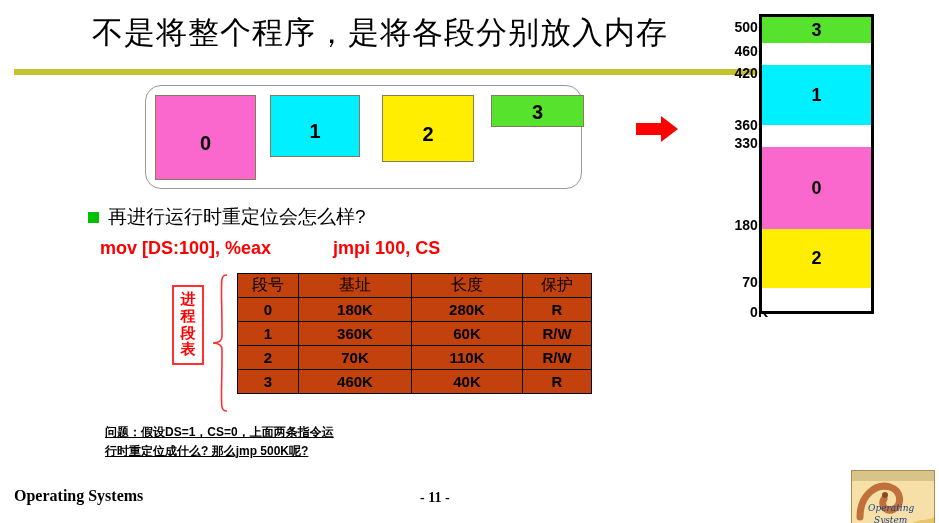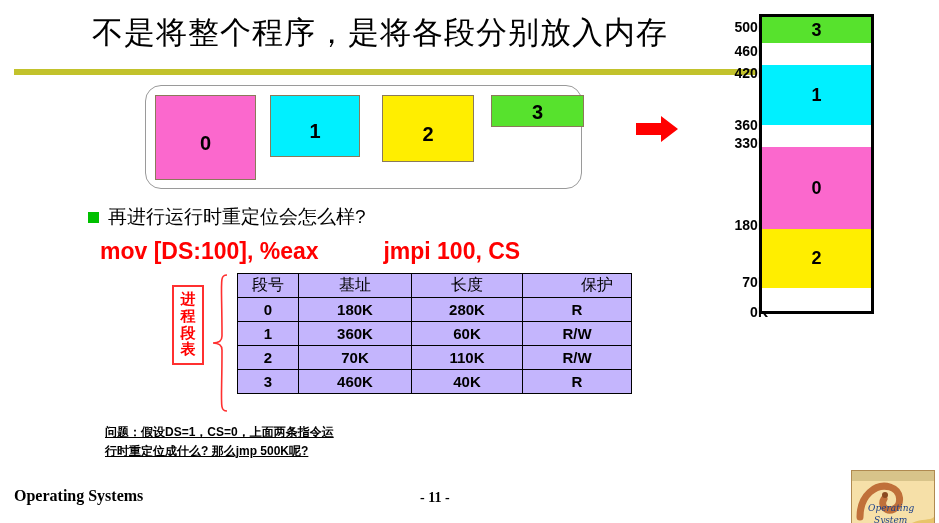--- a/index.html
+++ b/index.html
@@ -140,21 +140,21 @@
     white-space: nowrap;
   }
 
   
   #instr-line {
     position: absolute;
     left: 100px;
     top: 238px;
     color: #ff0000;
     font-weight: bold;
-    font-size: 23px;
+    font-size: 18px;
     white-space: nowrap;
   }
   #instr-line .gap { display: inline-block; width: 52px; }
 
   
   #pst-label {
     position: absolute;
     left: 172px;
     top: 285px;
     width: 32px;
@@ -174,39 +174,39 @@
     width: 16px;
     height: 138px;
   }
 
   
   #seg-table {
     position: absolute;
     left: 237px;
     top: 273px;
     border-collapse: collapse;
-    background: #c4b5fd;
+    background: #c2410c;
   }
   #seg-table th, #seg-table td {
     border: 1px solid #000000;
     text-align: center;
     color: #000000;
     font-size: 15px;
     height: 23px;
     padding: 0;
   }
   #seg-table th {
     font-weight: 400;
     font-size: 16px;
   }
   #seg-table td { font-weight: bold; }
   #seg-table .c0 { width: 60px; }
   #seg-table .c1 { width: 112px; }
   #seg-table .c2 { width: 110px; }
-  #seg-table .c3 { width: 68px; padding-left: 40px; }
+  #seg-table .c3 { width: 68px; }
 
   
   #question {
     position: absolute;
     left: 105px;
     top: 423px;
     font-size: 12px;
     font-weight: bold;
     color: #000000;
     line-height: 1.55;

